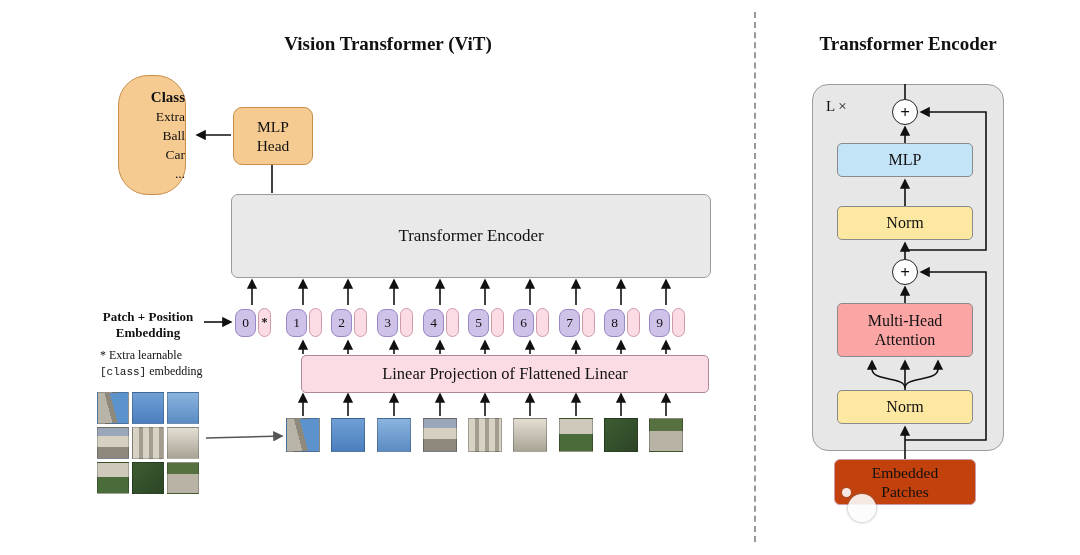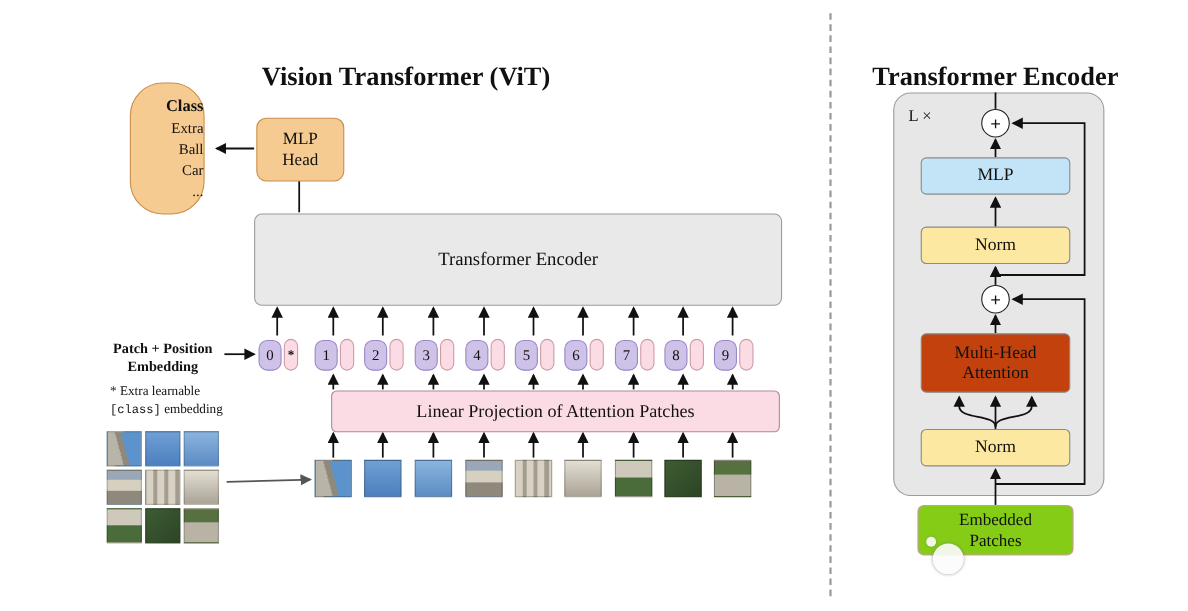--- a/index.html
+++ b/index.html
@@ -2,21 +2,21 @@
 <html><head>
 <meta charset="utf-8">
 <style>
   html,body{margin:0;padding:0;background:#fff;}
   .canvas{position:relative;width:1080px;height:555px;background:#fff;overflow:hidden;
           font-family:"Liberation Serif", serif;color:#111;}
   .abs{position:absolute;}
   .pre{white-space:pre-line;}
   .ctr{display:flex;align-items:center;justify-content:center;text-align:center;}
 
-  .diagram-title{font-size:24px;font-weight:bold;margin-top:24px;}
+  .diagram-title{font-size:19px;font-weight:bold;text-align:center;}
 
   .class-pill{left:118px;top:75px;width:68px;height:120px;background:#f6cb92;
               border:1.6px solid #c98d4a;border-radius:30px;padding-top:11px;box-sizing:border-box;
               text-align:right;font-size:13.5px;line-height:1.4;}
   .class-pill .hd{font-weight:bold;font-size:15px;}
 
   .mlp-head{left:233px;top:107px;width:78px;height:56px;background:#f6cb92;
             border:1.6px solid #c98d4a;border-radius:9px;font-size:15.5px;line-height:1.25;}
 
   .enc-box{left:231px;top:194px;width:478px;height:82px;background:#e9e9e9;
@@ -57,23 +57,23 @@
 
   .enc-panel{left:812px;top:84px;width:190px;height:365px;background:#e7e7e7;
              border:1.6px solid #9c9c9c;border-radius:16px;}
   .ltimes{left:826px;top:98px;font-size:15px;}
   .plus-circle{width:26px;height:26px;border-radius:50%;background:#fff;border:1.6px solid #222;
                box-sizing:border-box;font-size:17px;font-weight:bold;line-height:1;}
   .rbox{left:837px;width:136px;border-radius:5px;border:1.5px solid #8a8a8a;box-sizing:border-box;
         font-size:16px;line-height:1.2;}
   .mlp-box{top:143px;height:34px;background:#c3e3f6;}
   .norm1{top:206px;height:34px;background:#fce8a0;}
-  .mha{top:303px;height:54px;background:#c2410c;}
+  .mha{top:303px;height:54px;background:#fca5a5;}
   .norm2{top:390px;height:34px;background:#fce8a0;}
-  .embedded{left:834px;top:459px;width:142px;height:46px;background:#84cc16;
+  .embedded{left:834px;top:459px;width:142px;height:46px;background:#c2410c;
             border:1.5px solid #cf9aa8;border-radius:6px;box-sizing:border-box;
             font-size:15.5px;line-height:1.25;}
 
   .wm{left:884px;top:492px;font-family:"Liberation Sans", sans-serif;font-size:30px;font-weight:bold;
       color:rgba(252,252,252,.92);text-shadow:0 0 3px rgba(120,120,120,.85),0 1px 2px rgba(110,110,110,.6);
       letter-spacing:1px;z-index:9;}
   .wm-logo{left:848px;top:494px;width:28px;height:28px;border-radius:50%;
            background:rgba(252,252,252,.9);box-shadow:0 0 3px rgba(120,120,120,.8);z-index:9;}
   .wm-dot{left:842px;top:488px;width:9px;height:9px;border-radius:50%;
           background:rgba(252,252,252,.9);box-shadow:0 0 2px rgba(120,120,120,.8);z-index:9;}
@@ -206,21 +206,21 @@
   <div class="abs layer token" style="left:604px;">
     <span class="pos">8</span>
     <span class="pemb"></span>
   </div>
   <div class="abs layer token" style="left:649px;">
     <span class="pos">9</span>
     <span class="pemb"></span>
   </div>
 
   <div class="abs layer linproj ctr">
-    <span>Linear Projection of Attention Patches</span>
+    <span>Linear Projection of Flattened Linear</span>
   </div>
 
   <div class="abs layer pimg ph-a" style="left:286px;"></div>
   <div class="abs layer pimg ph-b" style="left:331px;"></div>
   <div class="abs layer pimg ph-c" style="left:377px;"></div>
   <div class="abs layer pimg ph-d" style="left:423px;"></div>
   <div class="abs layer pimg ph-e" style="left:468px;"></div>
   <div class="abs layer pimg ph-f" style="left:513px;"></div>
   <div class="abs layer pimg ph-g" style="left:559px;"></div>
   <div class="abs layer pimg ph-h" style="left:604px;"></div>

